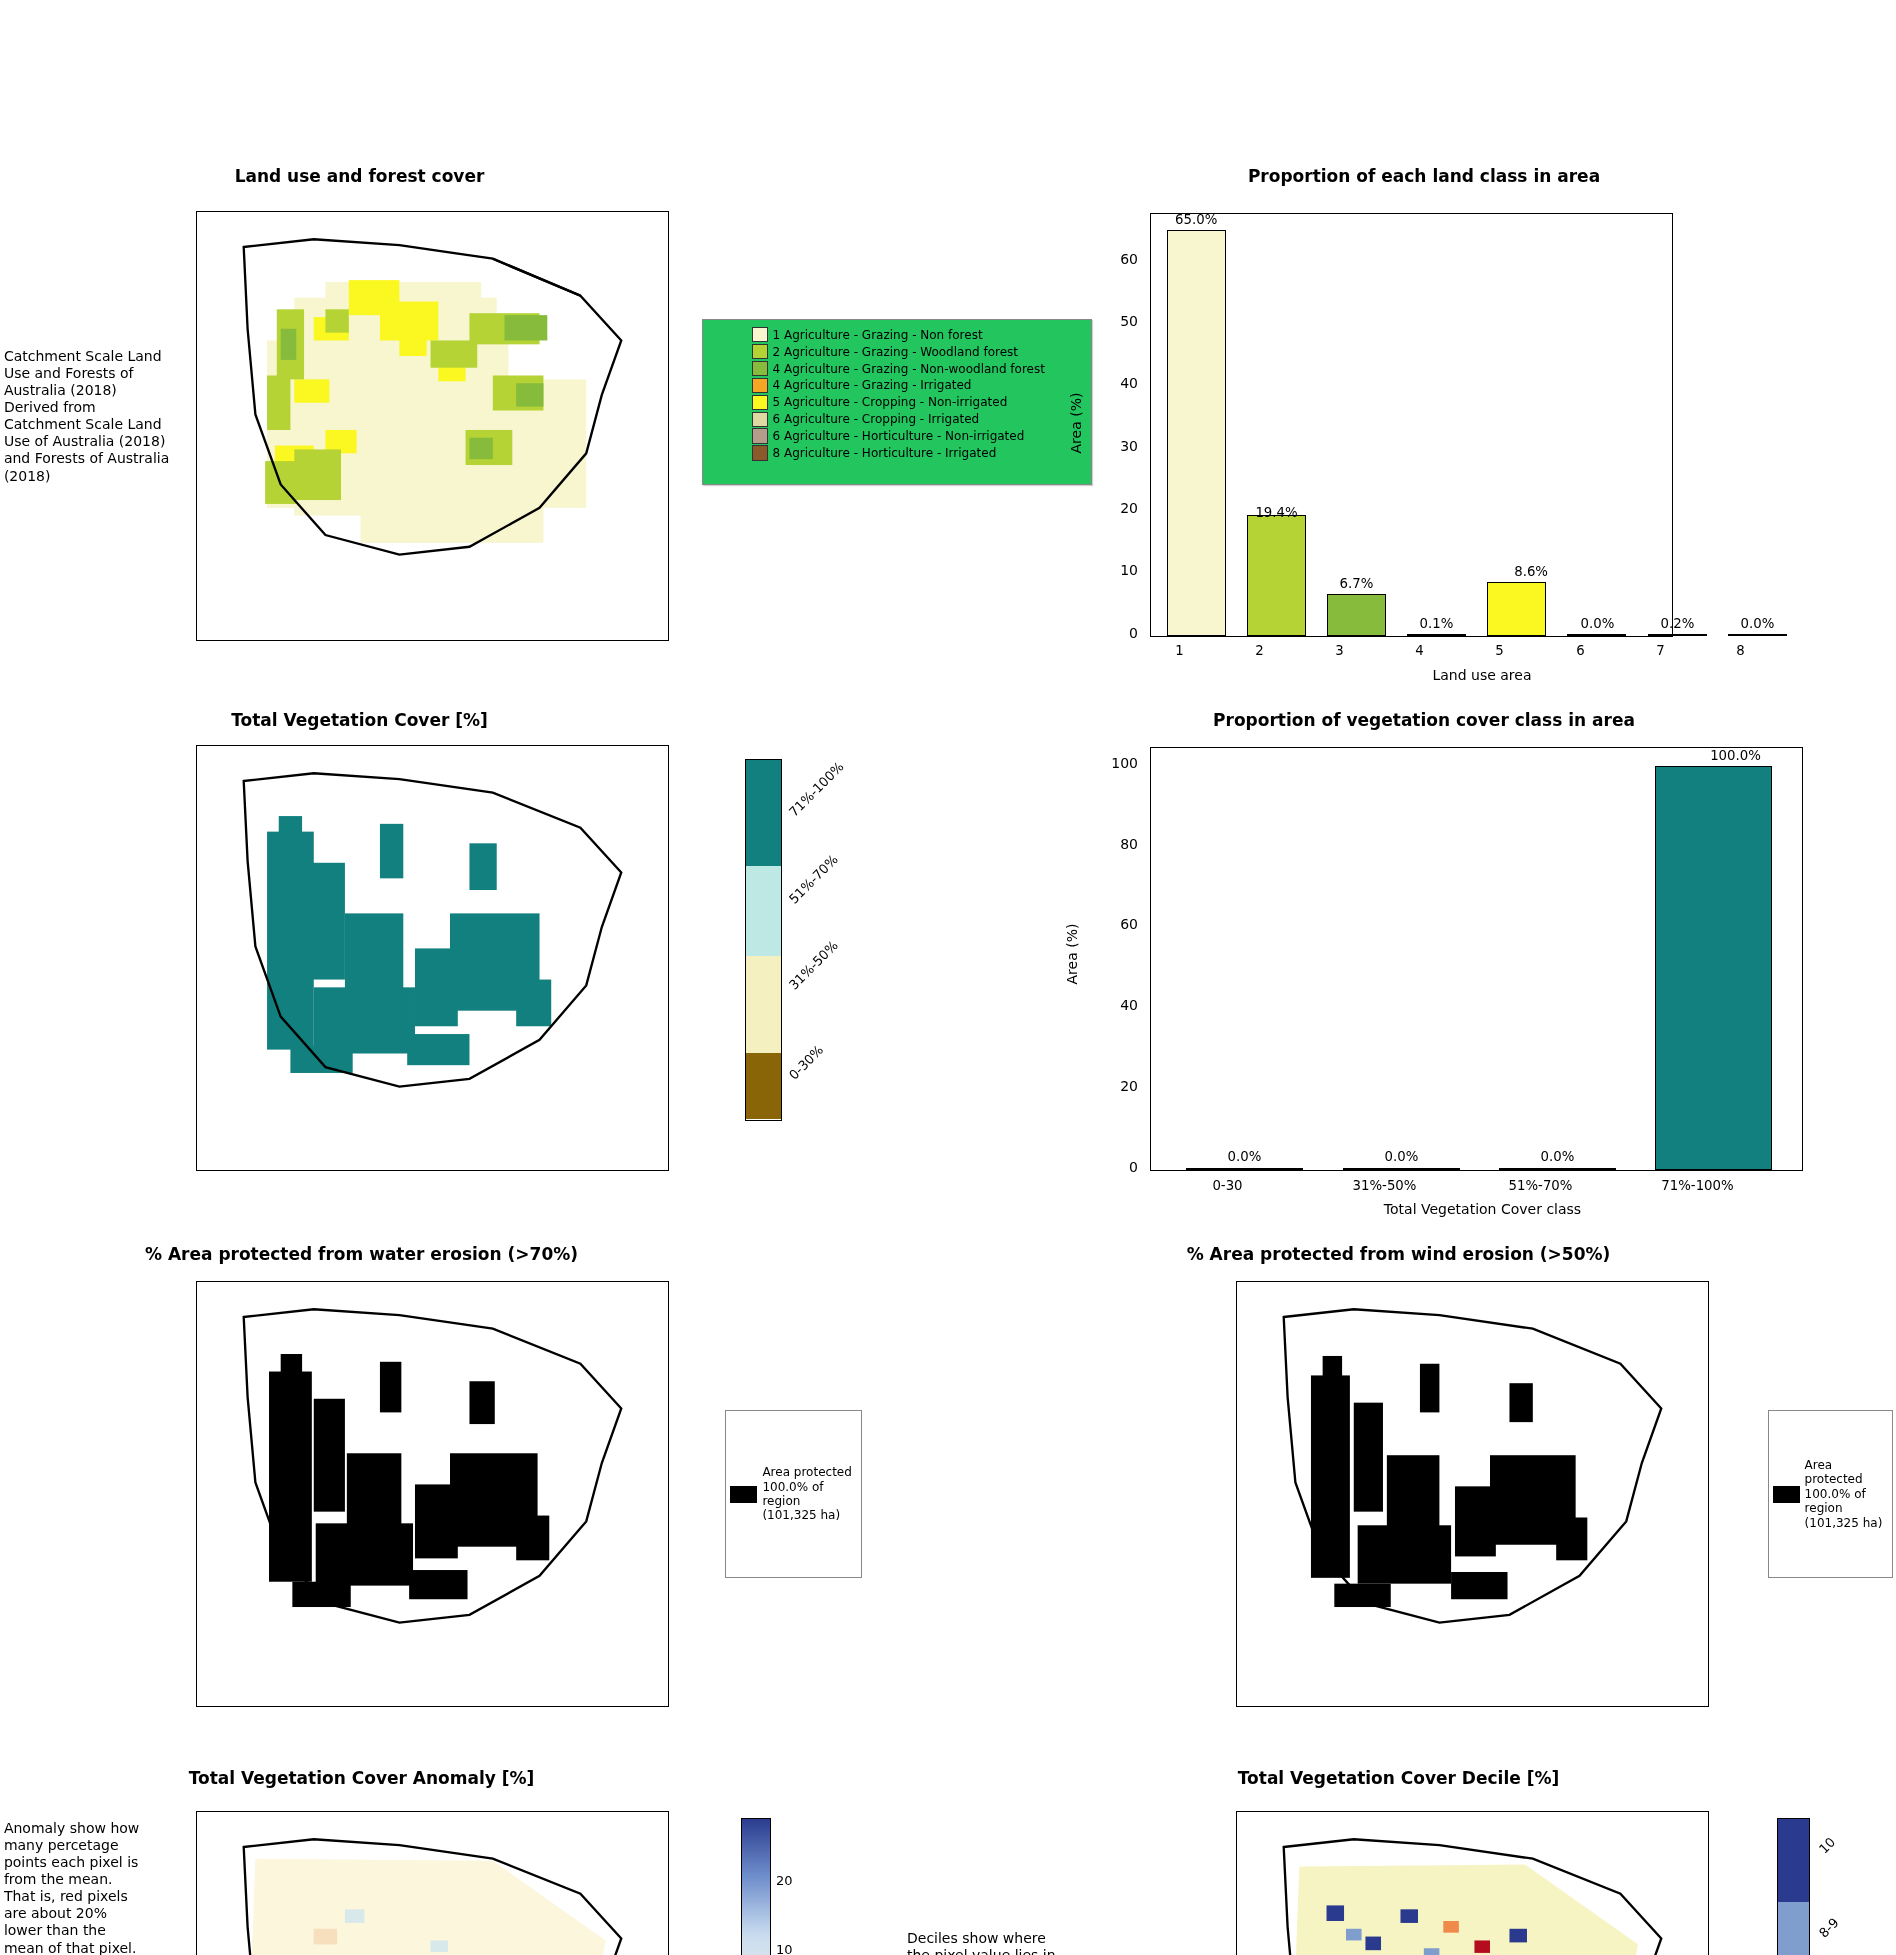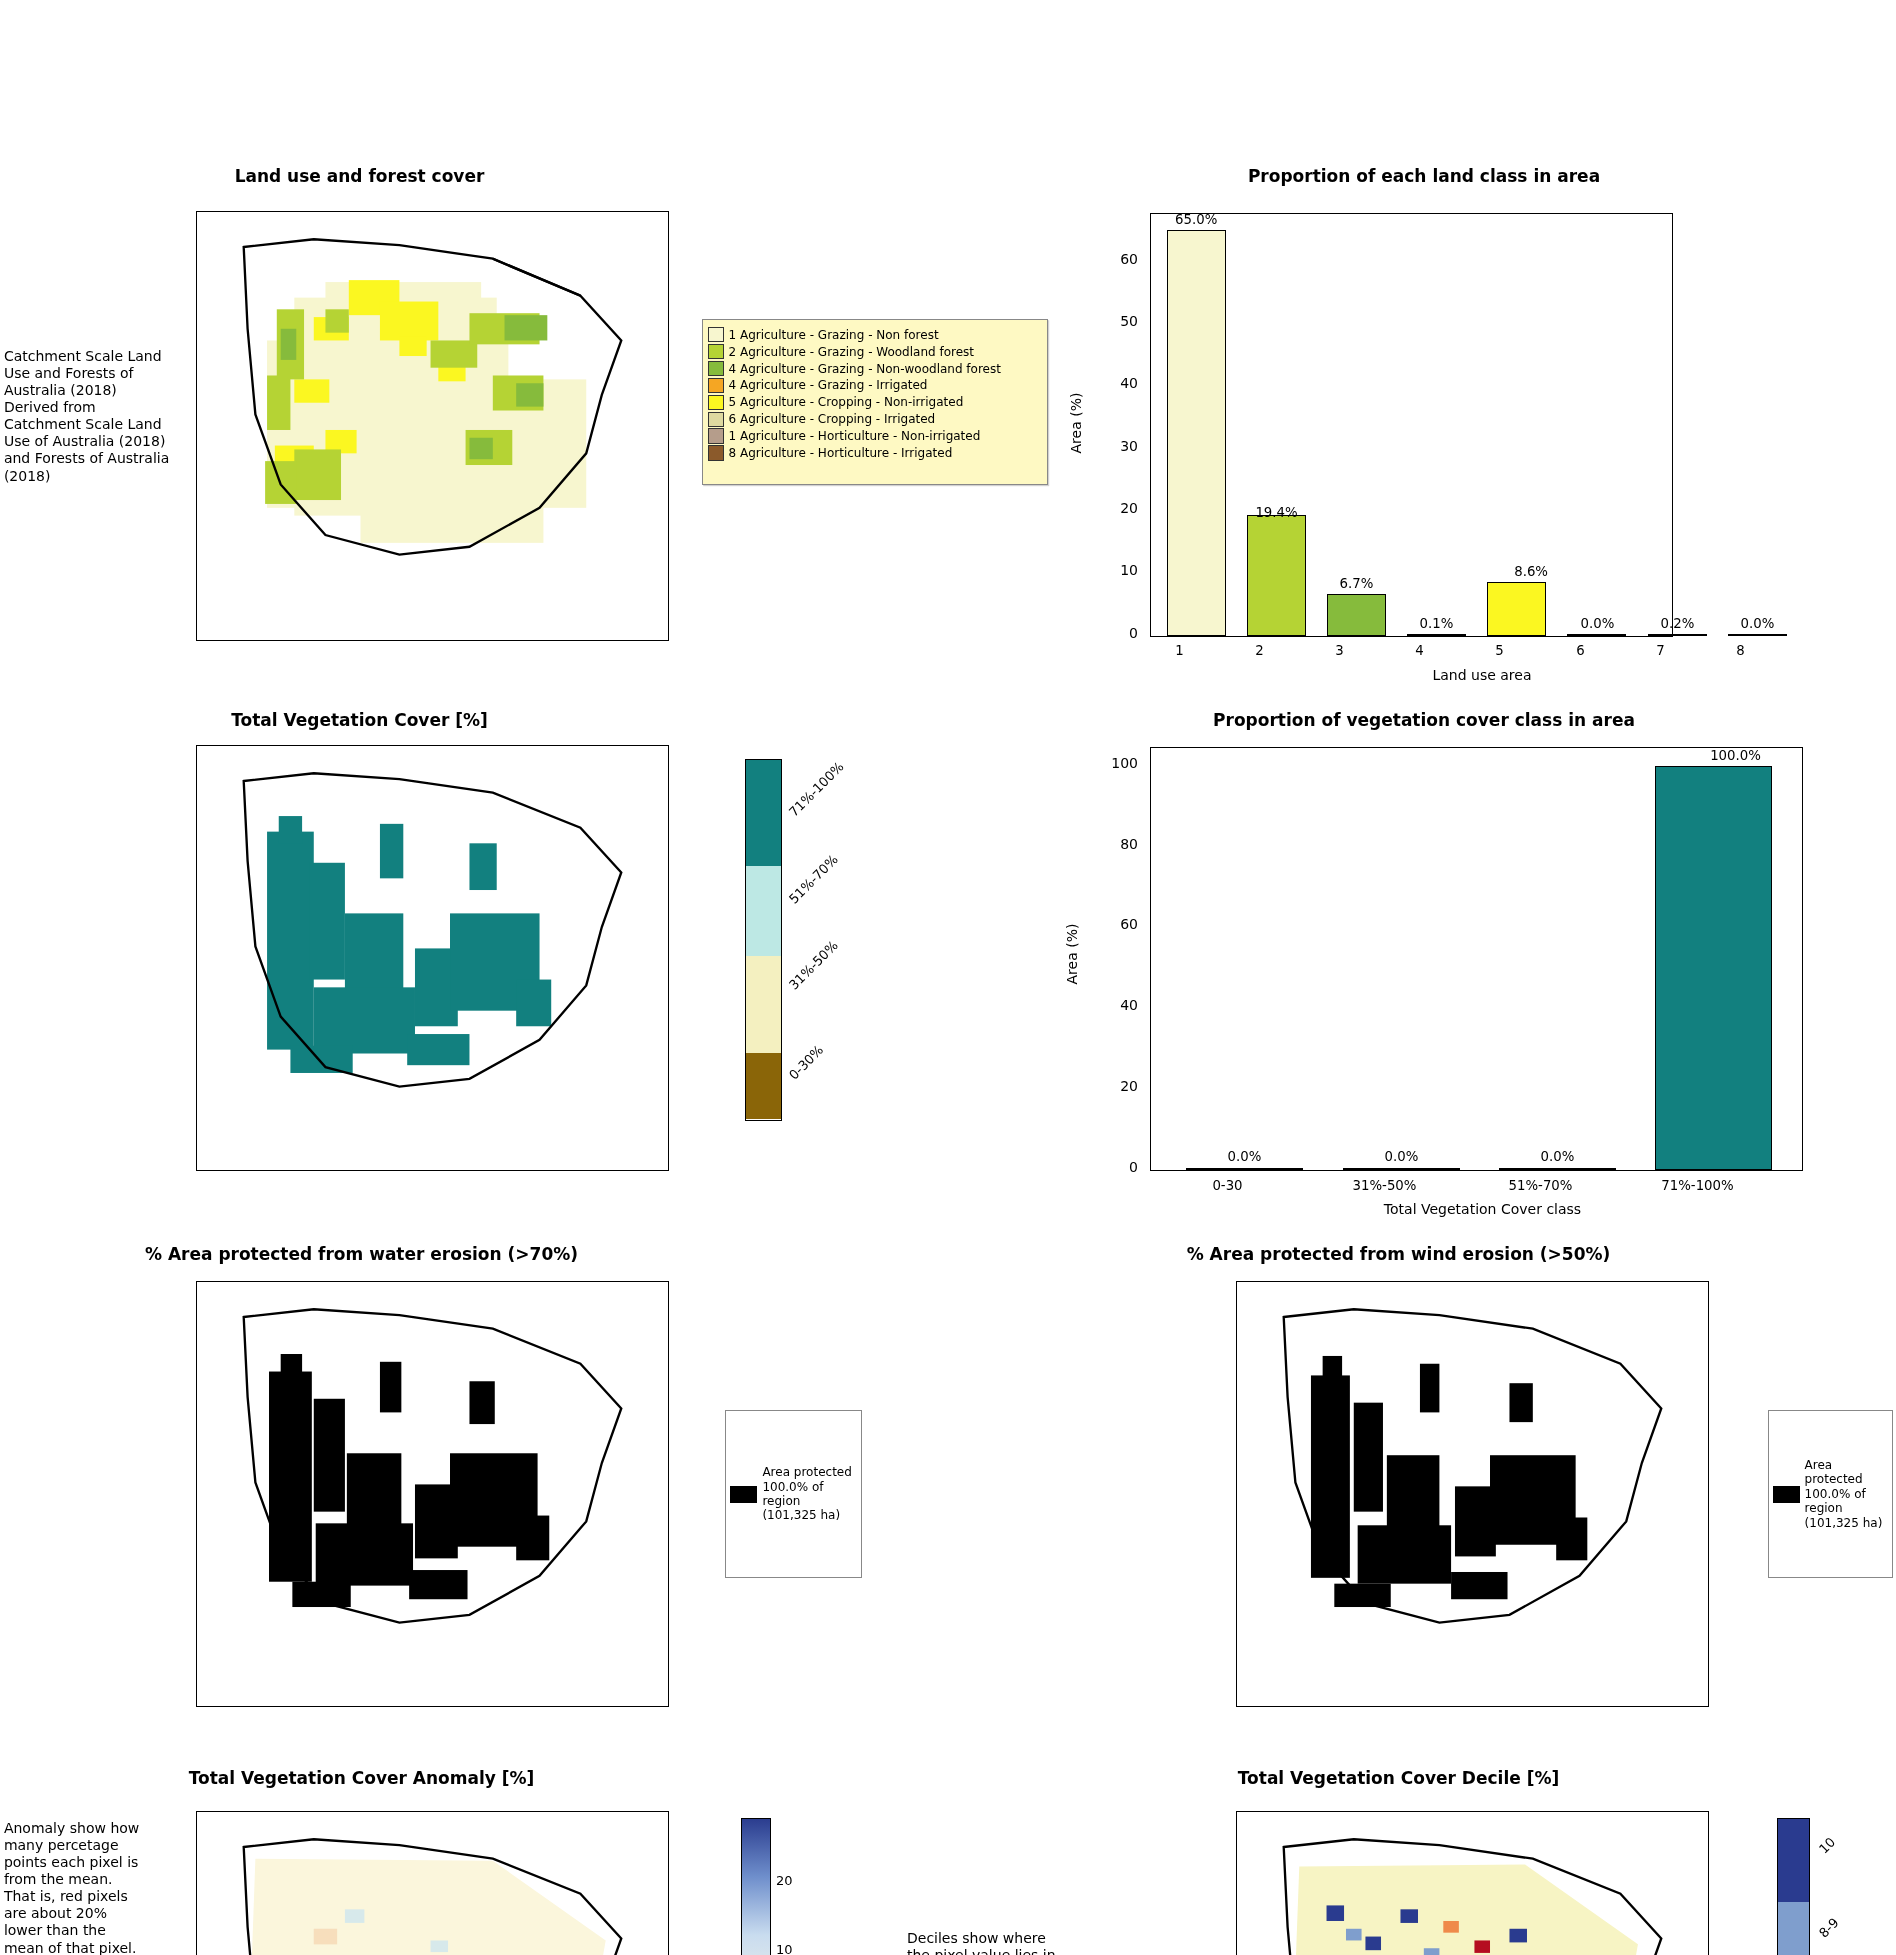--- a/index.html
+++ b/index.html
@@ -8,21 +8,21 @@
   .title-main{position:absolute;top:3.9px;left:0;width:100%;text-align:center;font-size:29px;font-weight:bold;letter-spacing:0.2px;}
   .panel-title{position:absolute;font-size:17px;font-weight:bold;text-align:center;}
   .side-note{position:absolute;font-size:14px;line-height:1.22;}
   .axes{position:absolute;border:1.2px solid #000;background:#fff;box-sizing:border-box;}
   .axis-label{position:absolute;font-size:14px;text-align:center;}
   .axis-label.rot{transform:rotate(-90deg);transform-origin:center center;}
   .tick{position:absolute;font-size:13.3px;text-align:center;}
   .ticky{position:absolute;font-size:14px;text-align:right;}
   .barlabel{position:absolute;font-size:13.3px;text-align:center;}
   .bar{position:absolute;border:0.8px solid #000;box-sizing:border-box;}
-  .legendbox{position:absolute;background:#fef9c3;border:0.8px solid #888;box-shadow:1.2px 1.2px 0 rgba(0,0,0,.18);}
+  .legendbox{position:absolute;background:#22c55e;border:0.8px solid #888;box-shadow:1.2px 1.2px 0 rgba(0,0,0,.18);padding-left:44px;}
   .legendrow{display:flex;align-items:center;margin:1.6px 3.9px;font-size:12px;white-space:nowrap;}
   .swatch{width:13.3px;height:13.3px;border:0.8px solid #333;margin-right:4.7px;flex:0 0 auto;}
   .cbar{position:absolute;border:0.8px solid #000;}
   .cbar-lab{position:absolute;font-size:13px;transform:rotate(-45deg);transform-origin:left top;white-space:nowrap;}
   .cbar-lab-v{position:absolute;font-size:13px;white-space:nowrap;}
   .infobox{position:absolute;border:0.8px solid #888;background:#fff;font-size:12px;line-height:1.2;padding:3.9px;box-sizing:border-box;}
   .map-shape{position:absolute;inset:0;}
 </style>
 </head>
 <body>
@@ -99,21 +99,21 @@
       <div class="legendrow">
           <span class="swatch" style="background:#fbf721"></span>
           <span>5 Agriculture - Cropping - Non-irrigated</span>
         </div>
       <div class="legendrow">
           <span class="swatch" style="background:#ded9a0"></span>
           <span>6 Agriculture - Cropping - Irrigated</span>
         </div>
       <div class="legendrow">
           <span class="swatch" style="background:#b59d8b"></span>
-          <span>1 Agriculture - Horticulture - Non-irrigated</span>
+          <span>6 Agriculture - Horticulture - Non-irrigated</span>
         </div>
       <div class="legendrow">
           <span class="swatch" style="background:#8b5a2b"></span>
           <span>8 Agriculture - Horticulture - Irrigated</span>
         </div>
     </div>
   </div>
 
   <div class="panel-title" style="left:1072px;top:166px;width:704px;">Proportion of each land class in area</div>
 

